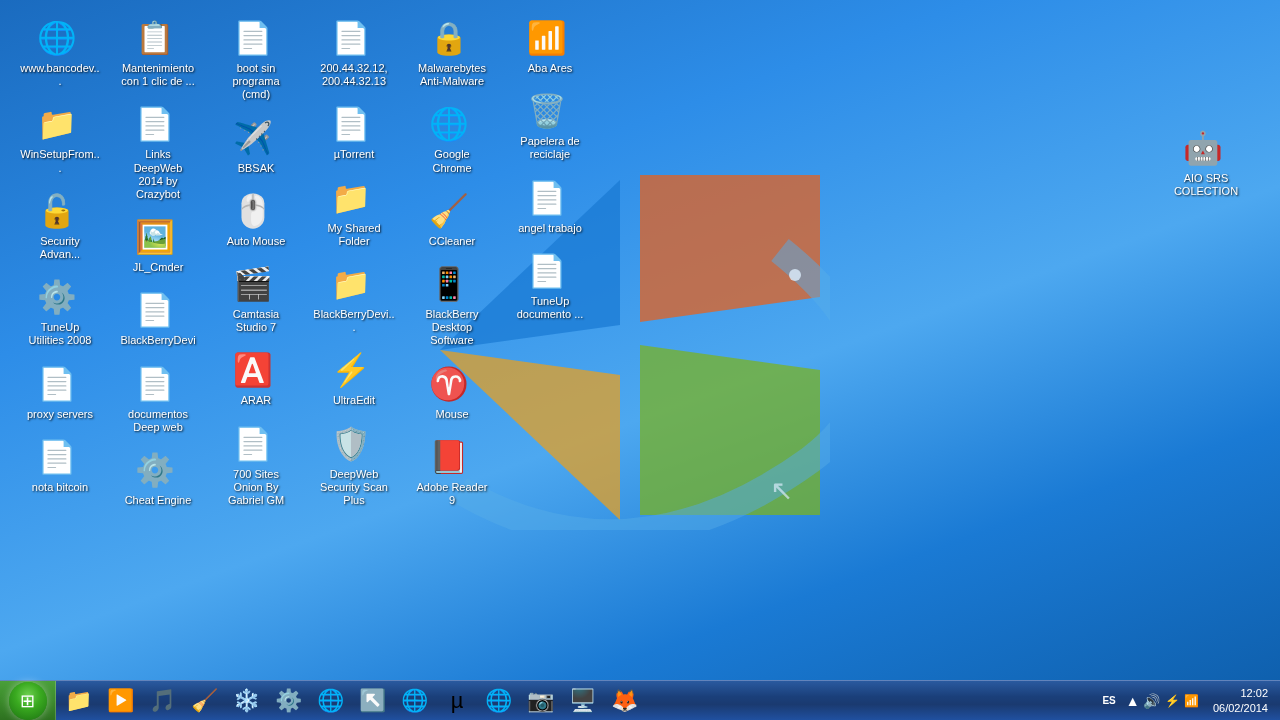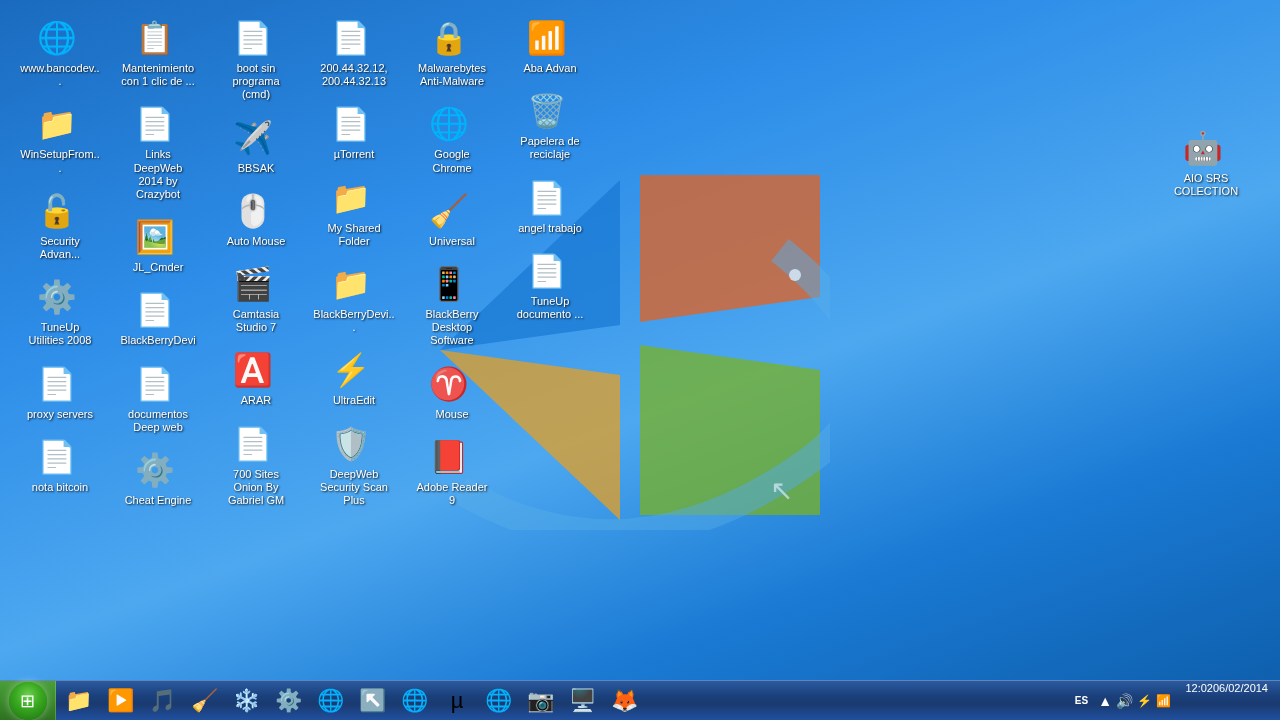--- a/index.html
+++ b/index.html
@@ -144,22 +144,22 @@
       display: flex;
       align-items: center;
       padding: 0 4px;
       font-size: 14px;
       color: white;
     }
     .tray-icon { margin: 0 2px; cursor: pointer; }
 
     .clock {
       display: flex;
-      flex-direction: row;
-      align-items: flex-start;
+      flex-direction: column;
+      align-items: flex-end;
       justify-content: center;
       color: white;
       font-size: 11px;
       padding: 0 8px;
       height: 100%;
       line-height: 1.3;
       cursor: pointer;
     }
 
     
@@ -303,39 +303,39 @@
       <div class="desktop-icon">
       <div class="icon-img">🔒</div>
       <div class="icon-label">Malwarebytes Anti-Malware</div>
     </div>
       <div class="desktop-icon">
       <div class="icon-img">🌐</div>
       <div class="icon-label">Google Chrome</div>
     </div>
       <div class="desktop-icon">
       <div class="icon-img">🧹</div>
-      <div class="icon-label">Universal</div>
+      <div class="icon-label">CCleaner</div>
     </div>
       <div class="desktop-icon">
       <div class="icon-img">📱</div>
       <div class="icon-label">BlackBerry Desktop Software</div>
     </div>
       <div class="desktop-icon">
       <div class="icon-img">♈</div>
       <div class="icon-label">Mouse</div>
     </div>
       <div class="desktop-icon">
       <div class="icon-img">📕</div>
       <div class="icon-label">Adobe Reader 9</div>
     </div>
     </div>
     <div style="display: flex; flex-direction: column; margin-right: 4px;">
       <div class="desktop-icon">
       <div class="icon-img">📶</div>
-      <div class="icon-label">Aba Advan</div>
+      <div class="icon-label">Aba Ares</div>
     </div>
       <div class="desktop-icon">
       <div class="icon-img">🗑️</div>
       <div class="icon-label">Papelera de reciclaje</div>
     </div>
       <div class="desktop-icon">
       <div class="icon-img">📄</div>
       <div class="icon-label">angel trabajo</div>
     </div>
       <div class="desktop-icon">

